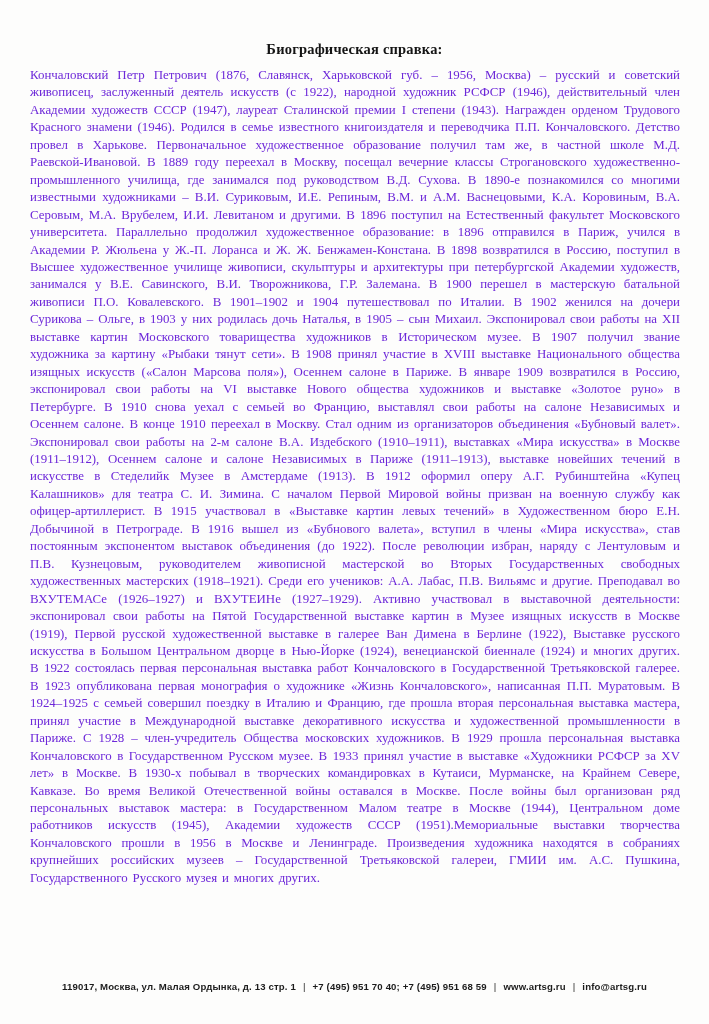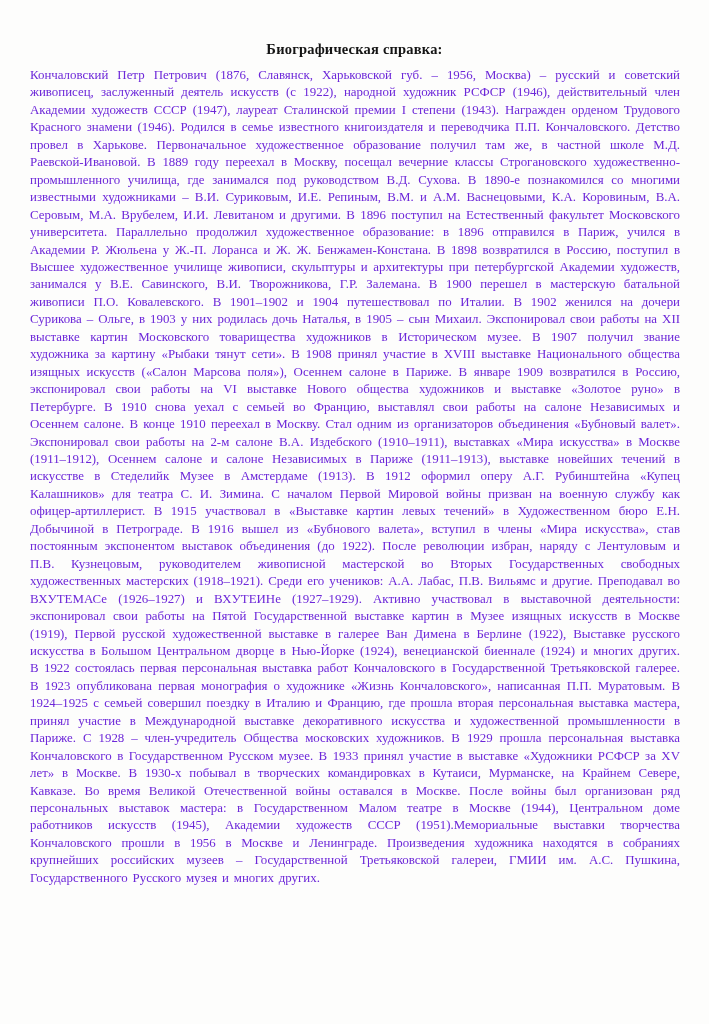--- a/index.html
+++ b/index.html
@@ -51,14 +51,17 @@
 </style>
 </head>
 <body>
 
 <div class="page">
 
   <h1 class="doc-title">Биографическая справка:</h1>
 
   <p class="doc-body">Кончаловский Петр Петрович (1876, Славянск, Харьковской губ. – 1956, Москва) – русский и советский живописец, заслуженный деятель искусств (с 1922), народной художник РСФСР (1946), действительный член Академии художеств СССР (1947), лауреат Сталинской премии I степени (1943). Награжден орденом Трудового Красного знамени (1946). Родился в семье известного книгоиздателя и переводчика П.П. Кончаловского. Детство провел в Харькове. Первоначальное художественное образование получил там же, в частной школе М.Д. Раевской-Ивановой. В 1889 году переехал в Москву, посещал вечерние классы Строгановского художественно-промышленного училища, где занимался под руководством В.Д. Сухова. В 1890-е познакомился со многими известными художниками – В.И. Суриковым, И.Е. Репиным, В.М. и А.М. Васнецовыми, К.А. Коровиным, В.А. Серовым, М.А. Врубелем, И.И. Левитаном и другими. В 1896 поступил на Естественный факультет Московского университета. Параллельно продолжил художественное образование: в 1896 отправился в Париж, учился в Академии Р. Жюльена у Ж.-П. Лоранса и Ж. Ж. Бенжамен-Констана. В 1898 возвратился в Россию, поступил в Высшее художественное училище живописи, скульптуры и архитектуры при петербургской Академии художеств, занимался у В.Е. Савинского, В.И. Творожникова, Г.Р. Залемана. В 1900 перешел в мастерскую батальной живописи П.О. Ковалевского. В 1901–1902 и 1904 путешествовал по Италии. В 1902 женился на дочери Сурикова – Ольге, в 1903 у них родилась дочь Наталья, в 1905 – сын Михаил. Экспонировал свои работы на XII выставке картин Московского товарищества художников в Историческом музее. В 1907 получил звание художника за картину «Рыбаки тянут сети». В 1908 принял участие в XVIII выставке Национального общества изящных искусств («Салон Марсова поля»), Осеннем салоне в Париже. В январе 1909 возвратился в Россию, экспонировал свои работы на VI выставке Нового общества художников и выставке «Золотое руно» в Петербурге. В 1910 снова уехал с семьей во Францию, выставлял свои работы на салоне Независимых и Осеннем салоне. В конце 1910 переехал в Москву. Стал одним из организаторов объединения «Бубновый валет». Экспонировал свои работы на 2-м салоне В.А. Издебского (1910–1911), выставках «Мира искусства» в Москве (1911–1912), Осеннем салоне и салоне Независимых в Париже (1911–1913), выставке новейших течений в искусстве в Стеделийк Музее в Амстердаме (1913). В 1912 оформил оперу А.Г. Рубинштейна «Купец Калашников» для театра С. И. Зимина. С началом Первой Мировой войны призван на военную службу как офицер-артиллерист. В 1915 участвовал в «Выставке картин левых течений» в Художественном бюро Е.Н. Добычиной в Петрограде. В 1916 вышел из «Бубнового валета», вступил в члены «Мира искусства», став постоянным экспонентом выставок объединения (до 1922). После революции избран, наряду с Лентуловым и П.В. Кузнецовым, руководителем живописной мастерской во Вторых Государственных свободных художественных мастерских (1918–1921). Среди его учеников: А.А. Лабас, П.В. Вильямс и другие. Преподавал во ВХУТЕМАСе (1926–1927) и ВХУТЕИНе (1927–1929). Активно участвовал в выставочной деятельности: экспонировал свои работы на Пятой Государственной выставке картин в Музее изящных искусств в Москве (1919), Первой русской художественной выставке в галерее Ван Димена в Берлине (1922), Выставке русского искусства в Большом Центральном дворце в Нью-Йорке (1924), венецианской биеннале (1924) и многих других. В 1922 состоялась первая персональная выставка работ Кончаловского в Государственной Третьяковской галерее. В 1923 опубликована первая монография о художнике «Жизнь Кончаловского», написанная П.П. Муратовым. В 1924–1925 с семьей совершил поездку в Италию и Францию, где прошла вторая персональная выставка мастера, принял участие в Международной выставке декоративного искусства и художественной промышленности в Париже. С 1928 – член-учредитель Общества московских художников. В 1929 прошла персональная выставка Кончаловского в Государственном Русском музее. В 1933 принял участие в выставке «Художники РСФСР за XV лет» в Москве. В 1930-х побывал в творческих командировках в Кутаиси, Мурманске, на Крайнем Севере, Кавказе. Во время Великой Отечественной войны оставался в Москве. После войны был организован ряд персональных выставок мастера: в Государственном Малом театре в Москве (1944), Центральном доме работников искусств (1945), Академии художеств СССР (1951).Мемориальные выставки творчества Кончаловского прошли в 1956 в Москве и Ленинграде. Произведения художника находятся в собраниях крупнейших российских музеев – Государственной Третьяковской галереи, ГМИИ им. А.С. Пушкина, Государственного Русского музея и многих других.</p>
 
+  <div class="doc-footer">
+    <span>119017, Москва, ул. Малая Ордынка, д. 13 стр. 1</span><span class="sep">|</span><span>+7 (495) 951 70 40; +7 (495) 951 68 59</span><span class="sep">|</span><span>www.artsg.ru</span><span class="sep">|</span><span>info@artsg.ru</span>
+  </div>
 
 </div>
 
 </body></html>

